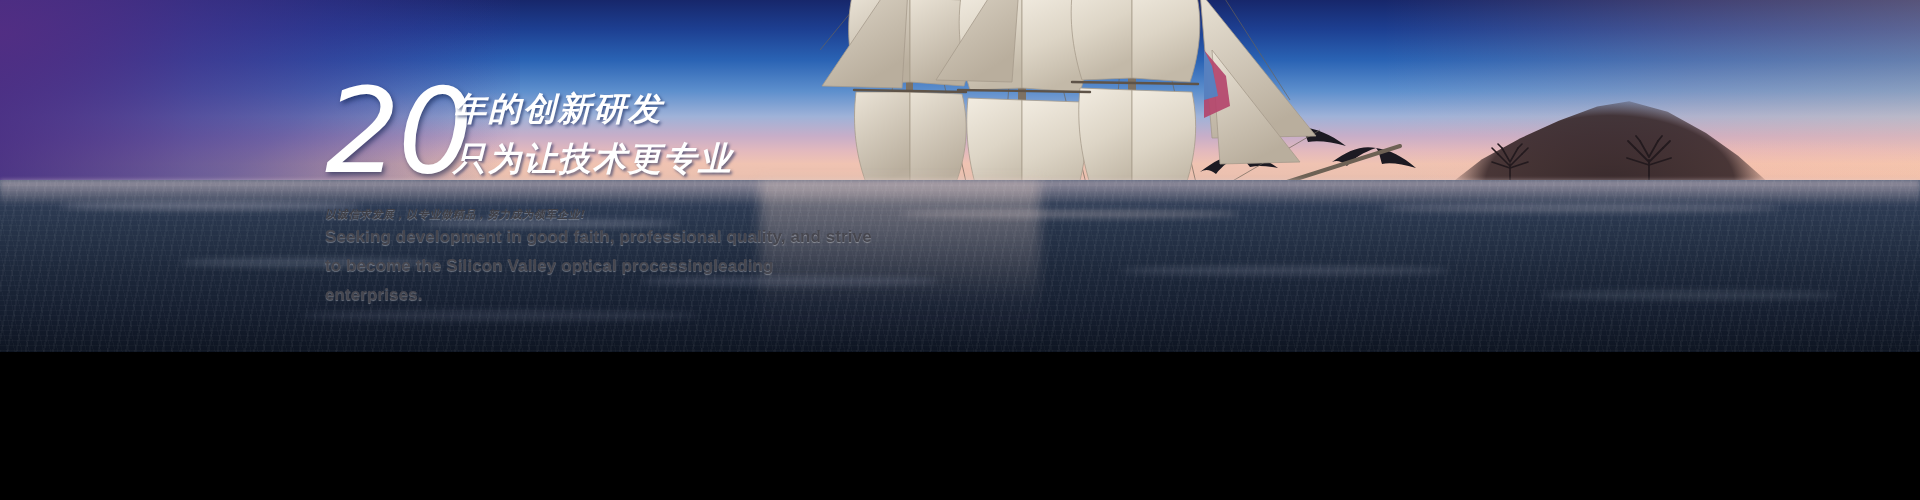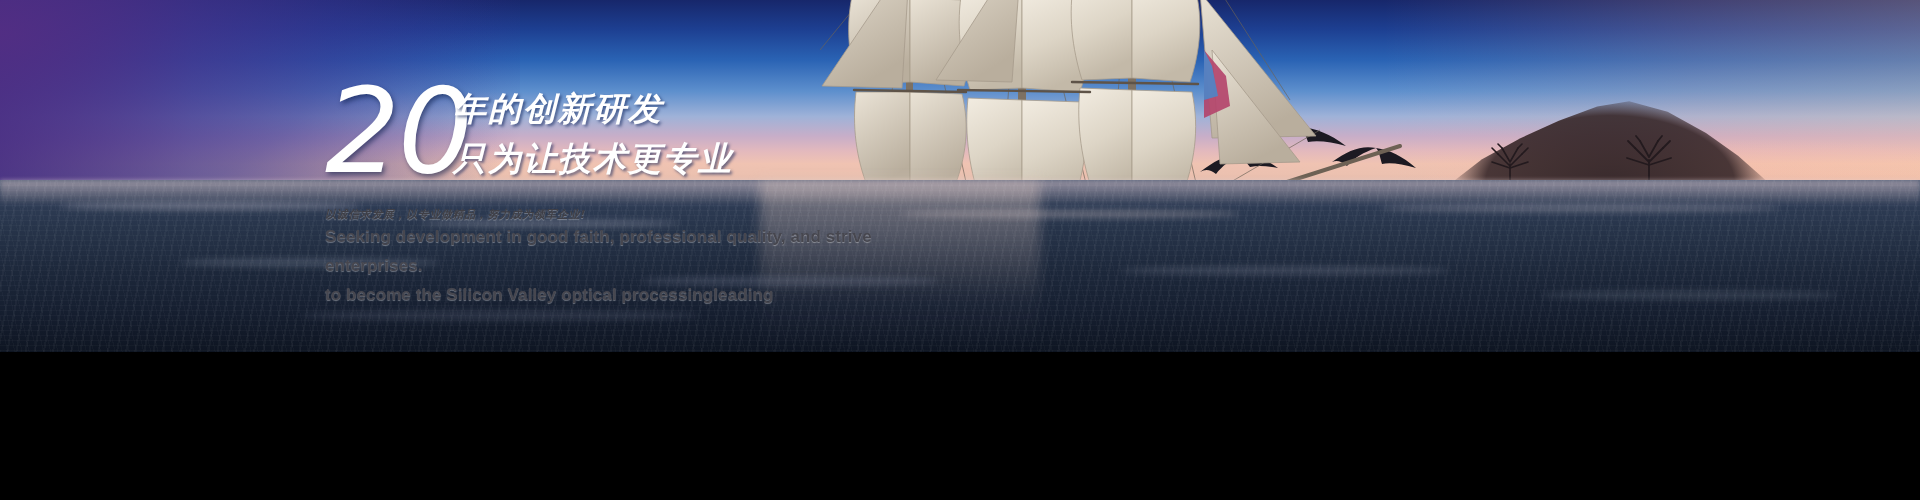--- a/index.html
+++ b/index.html
@@ -281,19 +281,19 @@
       <div class="cn-lines">
         <div class="cn-line">年的创新研发</div>
         <div class="cn-line">只为让技术更专业</div>
       </div>
     </div>
 
     <div class="sub">
       <div class="sub-cn">以诚信求发展，以专业做精品，努力成为领军企业!</div>
       <div class="sub-en">
         <div>Seeking development in good faith, professional quality, and strive</div>
+        <div>to become the Silicon Valley optical processingleading</div>
         <div>enterprises.</div>
-        <div>to become the Silicon Valley optical processingleading</div>
       </div>
     </div>
 
   </div>
 </div>
 
 </body></html>

